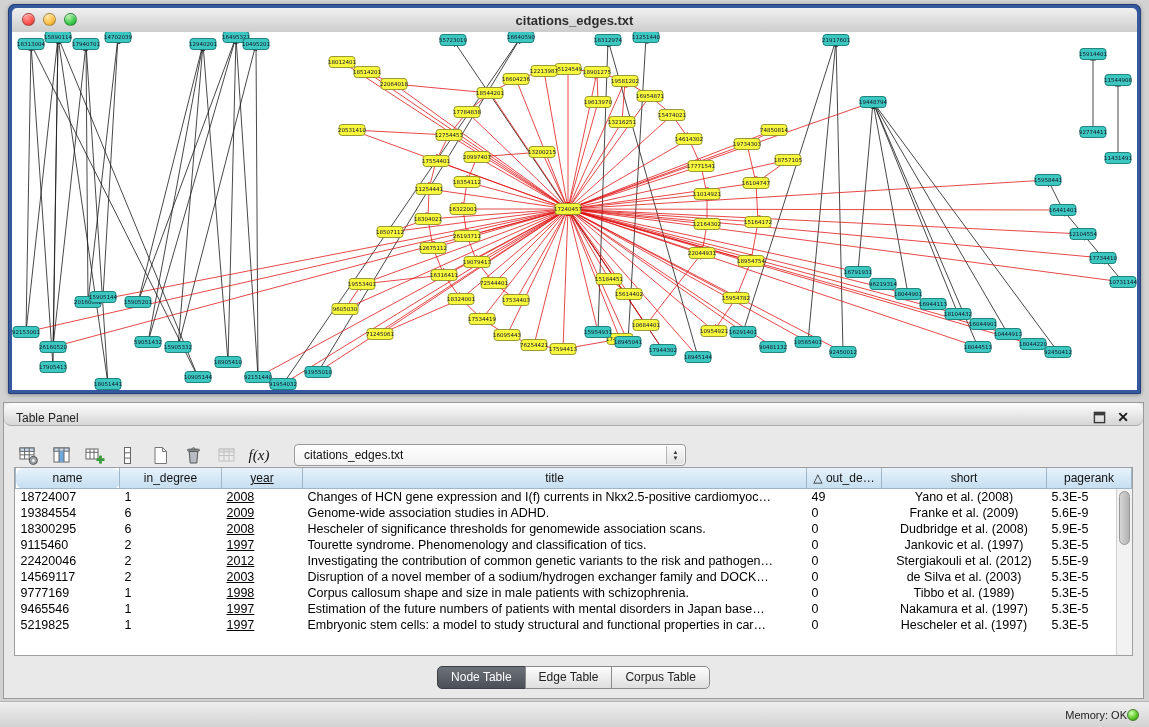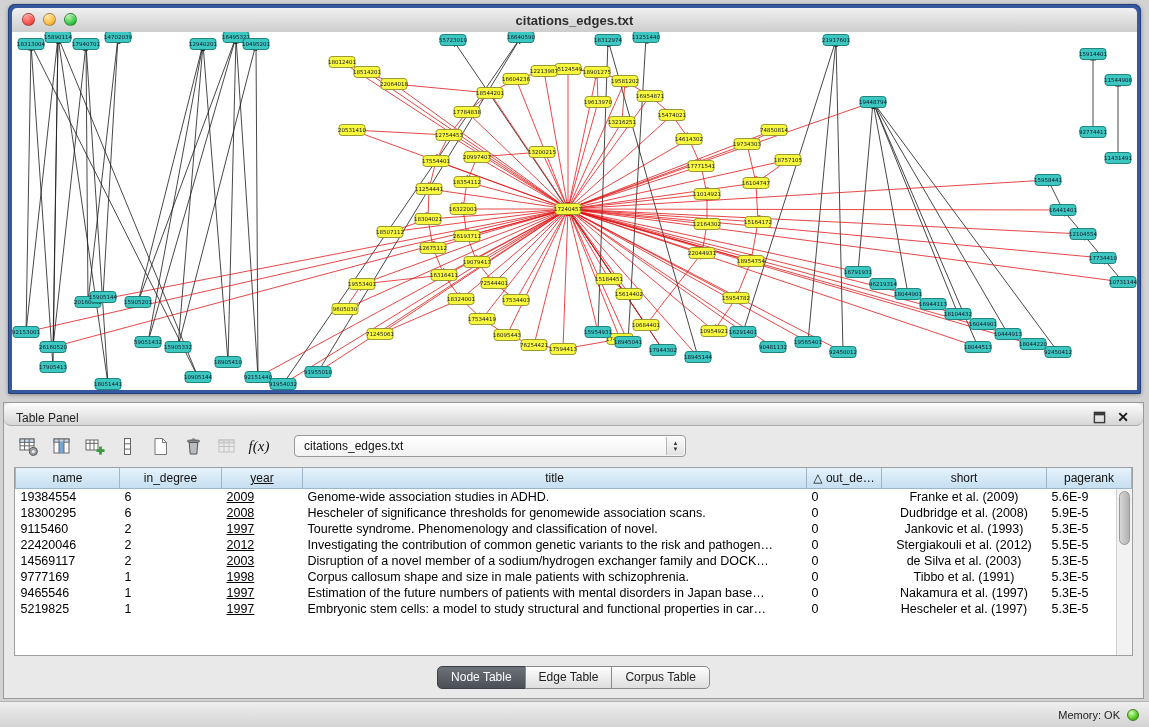--- a/index.html
+++ b/index.html
@@ -26,44 +26,44 @@
   
   .split-strip{position:absolute;left:0;top:394px;width:1149px;height:8px;}
 
   
   .table-panel{position:absolute;left:3px;top:402px;width:1141px;height:297px;background:#e9e9e9;border:1px solid #9a9a9a;box-sizing:border-box;}
   .panel-header{height:22px;background:linear-gradient(#fdfdfd,#d6d6d6);border-bottom:1px solid #ababab;display:flex;align-items:flex-end;padding:0 12px;font-size:12px;color:#222;border-radius:7px;}
   .panel-header .spacer{flex:1;}
   .float-btn{width:16px;height:16px;display:flex;align-items:center;justify-content:center;margin-right:8px;cursor:default;}
   .close-btn{font-size:14px;font-weight:bold;color:#1a1a1a;width:16px;text-align:center;cursor:default;}
 
-  .toolbar{height:36px;display:flex;align-items:center;gap:9px;padding:2px 12px 0 12px;}
+  .toolbar{height:36px;display:flex;align-items:center;gap:9px;padding:11px 12px 0 12px;}
   .tbtn{width:24px;height:24px;display:flex;align-items:center;justify-content:center;border-radius:3px;}
   .tbtn svg{display:block;}
   .fx{font-family:"Liberation Serif",serif;font-style:italic;font-size:15px;color:#111;padding:0 4px;}
   .combo{width:392px;height:22px;background:linear-gradient(#ffffff,#f2f2f2);border:1px solid #9a9a9a;border-radius:4px;display:flex;align-items:center;font-size:12px;color:#111;padding-left:9px;margin-left:14px;position:relative;box-sizing:border-box;}
   .combo-arrows{position:absolute;right:1px;top:1px;bottom:1px;width:17px;border-left:1px solid #b5b5b5;display:flex;flex-direction:column;align-items:center;justify-content:center;font-size:6px;line-height:6px;color:#333;background:linear-gradient(#fafafa,#e2e2e2);border-radius:0 3px 3px 0;}
 
   .table-area{position:absolute;left:10px;right:10px;top:64px;bottom:42px;background:#ffffff;border:1px solid #9f9f9f;overflow:hidden;}
   table.node-table{border-collapse:collapse;width:100%;table-layout:fixed;}
   .node-table th{height:20px;background:linear-gradient(#e6f2fb,#c6def0);border:1px solid #9fb6c9;border-top:none;font-weight:normal;font-size:12px;color:#111;text-align:center;white-space:nowrap;overflow:hidden;padding:0 3px;}
   .node-table td{height:16px;font-size:12.5px;color:#000;padding:0 5px;white-space:nowrap;overflow:hidden;text-overflow:ellipsis;}
-  .c0{width:97px;} .c1{width:95px;margin-top:48px;} .c2{width:74px;text-decoration:underline;} .c4{width:68px;} .c5{width:158px;} .c6{width:78px;}
+  .c0{width:97px;border-radius:8px;} .c1{width:95px;margin-top:48px;} .c2{width:74px;text-decoration:underline;} .c4{width:68px;} .c5{width:158px;} .c6{width:78px;}
   td.c5{text-align:center;}
   .vscroll{position:absolute;right:0;top:21px;bottom:0;width:15px;background:#f2f2f2;border-left:1px solid #cfcfcf;}
   .vthumb{margin:2px;height:52px;background:linear-gradient(90deg,#d6d6d6,#b2b2b2);border:1px solid #979797;border-radius:7px;}
 
   .tabs{position:absolute;left:0;right:0;bottom:9px;display:flex;justify-content:center;text-align:center;}
   .tab{font-size:12px;color:#222;padding:3px 13px 4px;border:1px solid #8a8a8a;background:linear-gradient(#fdfdfd,#dedede);margin-left:-1px;cursor:default;}
   .tab:first-child{border-radius:5px 0 0 5px;margin-left:0;}
   .tab:last-child{border-radius:0 5px 5px 0;}
   .tab.active{background:linear-gradient(#6d7178,#4b4f56);color:#fff;border-color:#3c3f45;}
 
   
-  .statusbar{position:absolute;left:0;right:0;bottom:0;height:25px;background:linear-gradient(#efefef,#d3d3d3);border-top:1px solid #b3b3b3;display:flex;align-items:center;justify-content:flex-end;padding:0 10px;font-size:11px;color:#222;gap:7px;}
+  .statusbar{position:absolute;left:0;right:0;bottom:0;height:25px;background:linear-gradient(#efefef,#d3d3d3);border-top:1px solid #b3b3b3;display:flex;align-items:center;justify-content:flex-end;padding:0 10px;font-size:11px;color:#222;}
   .mem-dot{width:12px;height:12px;border-radius:50%;background:radial-gradient(circle at 35% 30%,#d2ffb0,#55c61f 60%,#2d8a10);border:1px solid #4a7a2a;box-sizing:border-box;}
 </style>
 </head>
 <body>
 
 <div class="net-window">
   <div class="net-titlebar">
     <div class="traffic">
       <div class="light red"></div>
       <div class="light yellow"></div>
@@ -798,20 +798,29 @@
             <th class="c1">in_degree</th>
             <th class="c2">year</th>
             <th class="c3">title</th>
             <th class="c4">△ out_de…</th>
             <th class="c5">short</th>
             <th class="c6">pagerank</th>
           </tr>
         </thead>
       <tbody>
           <tr>
+            <td class="c0">18724007</td>
+            <td class="c1">1</td>
+            <td class="c2">2008</td>
+            <td class="c3">Changes of HCN gene expression and I(f) currents in Nkx2.5-positive cardiomyoc…</td>
+            <td class="c4">49</td>
+            <td class="c5">Yano et al. (2008)</td>
+            <td class="c6">5.3E-5</td>
+          </tr>
+          <tr>
             <td class="c0">19384554</td>
             <td class="c1">6</td>
             <td class="c2">2009</td>
             <td class="c3">Genome-wide association studies in ADHD.</td>
             <td class="c4">0</td>
             <td class="c5">Franke et al. (2009)</td>
             <td class="c6">5.6E-9</td>
           </tr>
           <tr>
             <td class="c0">18300295</td>
@@ -819,50 +828,50 @@
             <td class="c2">2008</td>
             <td class="c3">Hescheler of significance thresholds for genomewide association scans.</td>
             <td class="c4">0</td>
             <td class="c5">Dudbridge et al. (2008)</td>
             <td class="c6">5.9E-5</td>
           </tr>
           <tr>
             <td class="c0">9115460</td>
             <td class="c1">2</td>
             <td class="c2">1997</td>
-            <td class="c3">Tourette syndrome. Phenomenology and classification of novel.</td>
+            <td class="c3">Tourette syndrome. Phenomenology and classification of tics.</td>
             <td class="c4">0</td>
-            <td class="c5">Jankovic et al. (1993)</td>
+            <td class="c5">Jankovic et al. (1997)</td>
             <td class="c6">5.3E-5</td>
           </tr>
           <tr>
             <td class="c0">22420046</td>
             <td class="c1">2</td>
             <td class="c2">2012</td>
             <td class="c3">Investigating the contribution of common genetic variants to the risk and pathogen…</td>
             <td class="c4">0</td>
             <td class="c5">Stergiakouli et al. (2012)</td>
-            <td class="c6">5.5E-5</td>
+            <td class="c6">5.5E-9</td>
           </tr>
           <tr>
             <td class="c0">14569117</td>
             <td class="c1">2</td>
             <td class="c2">2003</td>
             <td class="c3">Disruption of a novel member of a sodium/hydrogen exchanger family and DOCK…</td>
             <td class="c4">0</td>
             <td class="c5">de Silva et al. (2003)</td>
             <td class="c6">5.3E-5</td>
           </tr>
           <tr>
             <td class="c0">9777169</td>
             <td class="c1">1</td>
             <td class="c2">1998</td>
             <td class="c3">Corpus callosum shape and size in male patients with schizophrenia.</td>
             <td class="c4">0</td>
-            <td class="c5">Tibbo et al. (1991)</td>
+            <td class="c5">Tibbo et al. (1989)</td>
             <td class="c6">5.3E-5</td>
           </tr>
           <tr>
             <td class="c0">9465546</td>
             <td class="c1">1</td>
             <td class="c2">1997</td>
             <td class="c3">Estimation of the future numbers of patients with mental disorders in Japan base…</td>
             <td class="c4">0</td>
             <td class="c5">Nakamura et al. (1997)</td>
             <td class="c6">5.3E-5</td>

